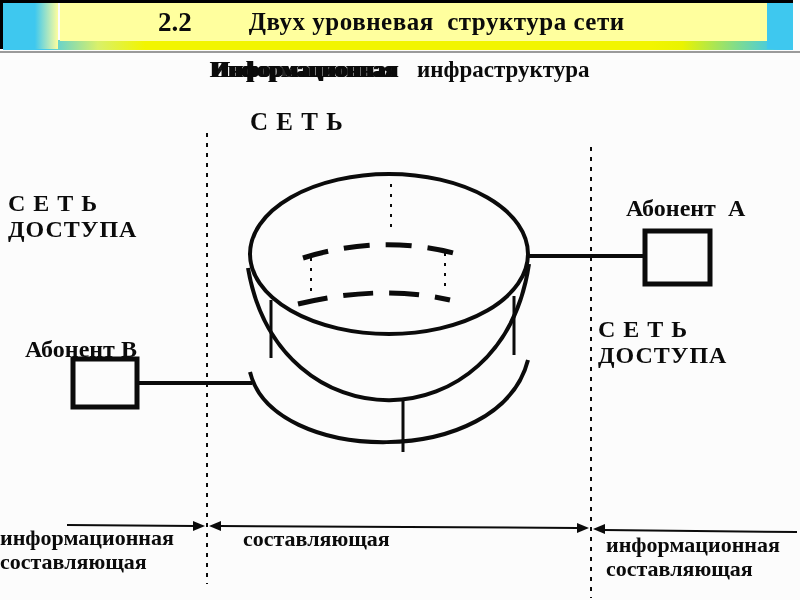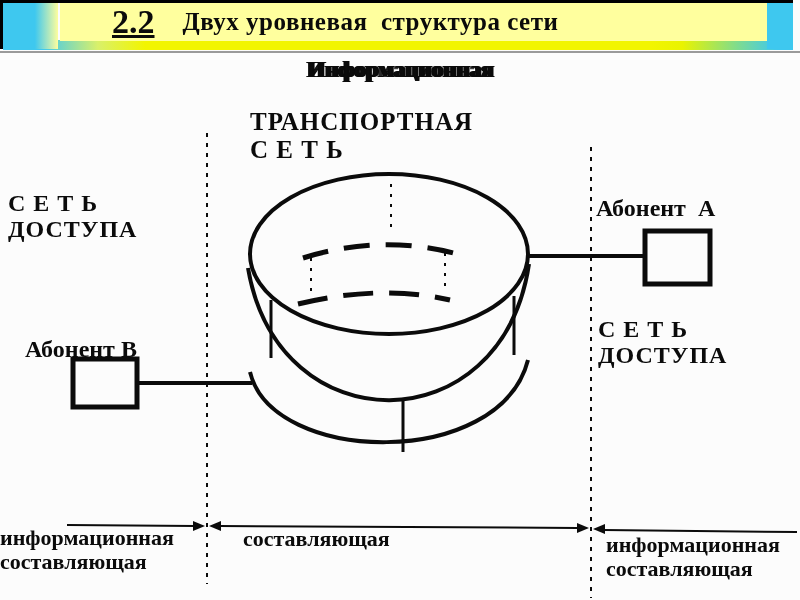--- a/index.html
+++ b/index.html
@@ -13,31 +13,31 @@
   
   .hdr-top-border{position:absolute;left:0;top:0;width:793px;height:3px;background:#000;}
   .hdr-left-border{position:absolute;left:0;top:0;width:3px;height:49px;background:#000;}
   .hdr-strip{position:absolute;left:3px;top:40px;width:790px;height:10px;
     background:linear-gradient(to right,#3ec8ef 0%,#3ec8ef 5%,#d9f06a 12%,#f2f500 18%,#f2f500 82%,#e9f300 86%,#7edc8f 93%,#3ec8ef 98%);}
   .hdr-left-accent{position:absolute;left:3px;top:3px;width:55px;height:46px;
     background:linear-gradient(to right,#3ec8ef 0%,#3ec8ef 58%,#fdfd9e 100%);}
   .hdr-right-accent{position:absolute;left:767px;top:3px;width:26px;height:46px;background:#3ec8ef;}
   .hdr-title-box{position:absolute;left:60px;top:3px;width:707px;height:38px;background:#ffff9e;
     display:flex;align-items:center;justify-content:flex-start;}
-  .hdr-number{margin-left:52px;font-size:34px;text-decoration:underline;}
-  .hdr-title{margin-left:28px;font-size:25px;letter-spacing:0.5px;}
+  .hdr-number{margin-left:98px;font-size:27px;}
+  .hdr-title{margin-left:57px;font-size:25px;letter-spacing:0.5px;}
   .hdr-underline{position:absolute;left:0;top:51px;width:800px;height:2px;background:#9a9a9a;}
   
   .lbl{position:absolute;text-align:left;line-height:26px;}
   .subtitle{left:0;top:58px;width:800px;font-size:23px;display:flex;justify-content:center;gap:20px;line-height:24px;}
   .subtitle .smear{text-shadow:1px 0 0 #0b0b0b,2px 0 0 #0b0b0b,-1px 0 0 #0b0b0b;}
   .transport{left:250px;top:108px;width:280px;font-size:25px;line-height:28px;letter-spacing:1px;}
   .access-left{left:8px;top:190px;width:190px;font-size:24px;letter-spacing:1px;}
   .access-right{left:598px;top:316px;width:195px;font-size:24px;letter-spacing:1px;}
-  .abonent-a{left:596px;top:195px;width:165px;font-size:24px;}
+  .abonent-a{left:626px;top:195px;width:165px;font-size:24px;}
   .abonent-b{left:25px;top:312px;width:165px;font-size:24px;margin-top:24px;}
   .footer-lbl{font-size:22px;line-height:24px;}
   .footer-left{left:0px;top:526px;width:188px;}
   .footer-center{left:243px;top:527px;width:268px;}
   .footer-right{left:606px;top:533px;width:186px;}
   
   .canvas{position:absolute;left:0;top:0;width:800px;height:600px;}
   .ink{stroke:#0b0b0b;fill:none;}
 </style>
 </head>
@@ -88,24 +88,24 @@
       <line x1="604" y1="530" x2="797" y2="532" class="ink" stroke-width="2"></line>
       <polygon points="205,526 193,521 193,531" fill="#0b0b0b"></polygon>
       <polygon points="209,526 221,521 221,531" fill="#0b0b0b"></polygon>
       <polygon points="589,528 577,523 577,533" fill="#0b0b0b"></polygon>
       <polygon points="593,529 605,524 605,534" fill="#0b0b0b"></polygon>
     </g>
   </svg>
 
   <div class="lbl subtitle">
     <span class="smear">Информационная</span>
+    <span>инфраструктура</span>
   </div>
 
   <div class="lbl transport">
-    <div>ТРАНСПОРТНАЯ</div>
     <div>С Е Т Ь</div>
   </div>
 
   <div class="lbl access-left">
     <div>С Е Т Ь</div>
     <div>ДОСТУПА</div>
   </div>
 
   <div class="lbl access-right">
     <div>С Е Т Ь</div>

